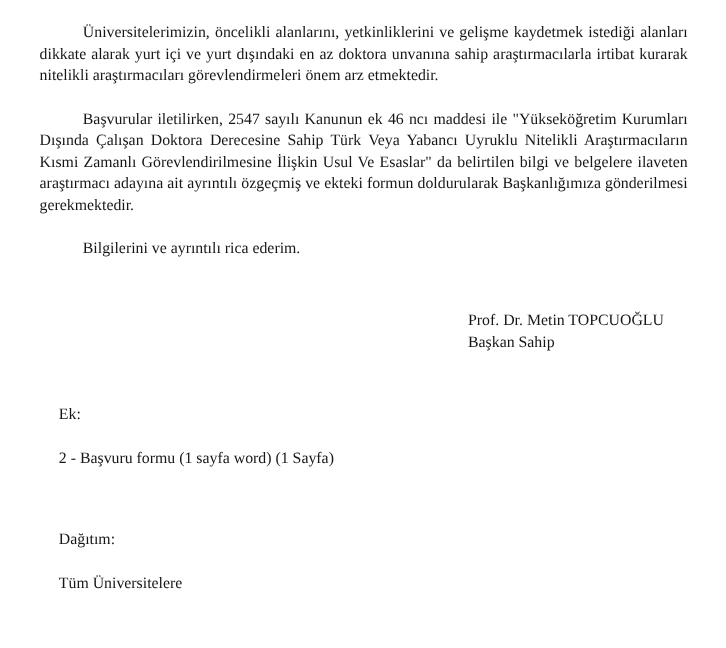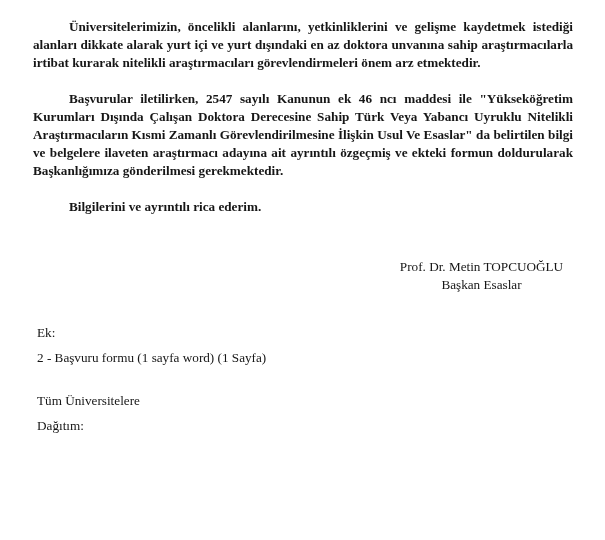--- a/index.html
+++ b/index.html
@@ -29,47 +29,46 @@
   }
 
   p.para {
     margin: 0;
     font-size: 13.2px;
     line-height: 18px;
     text-align: justify;
     text-justify: inter-word;
     text-indent: 36px;
     hyphens: none;
-    font-weight: bold;
   }
 
   
   .gap-para   { height: 18px; }
 
   
   .signature {
     position: absolute;
     left: 390px;
     top: 258px;
     width: 183px;
-    text-align: center;
+    text-align: left;
     font-size: 13.2px;
     line-height: 18px;
   }
 
   
   .tail {
     position: absolute;
     left: 33px;
     top: 318px;
     width: 400px;
   }
 
   .tail-line {
-    margin: 4px;
+    margin: 16px;
     font-size: 13.2px;
     line-height: 21px;
     text-align: left;
     text-indent: 0;
     white-space: pre;
   }
 
   .tail-gap { height: 14px; }
 </style>
 </head>
@@ -88,31 +87,31 @@
     <p class="para">Başvurular iletilirken, 2547 sayılı Kanunun ek 46 ncı maddesi ile "Yükseköğretim Kurumları Dışında Çalışan Doktora Derecesine Sahip Türk Veya Yabancı Uyruklu Nitelikli Araştırmacıların Kısmi Zamanlı Görevlendirilmesine İlişkin Usul Ve Esaslar" da belirtilen bilgi ve belgelere ilaveten araştırmacı adayına ait ayrıntılı özgeçmiş ve ekteki formun doldurularak Başkanlığımıza gönderilmesi gerekmektedir.</p>
 
     <div class="gap-para"></div>
 
     <p class="para">Bilgilerini ve ayrıntılı rica ederim.</p>
 
   </div>
 
   <div class="signature">
     <div>Prof. Dr. Metin TOPCUOĞLU</div>
-    <div>Başkan Esaslar</div>
+    <div>Başkan Sahip</div>
   </div>
 
   <div class="tail">
 
     <p class="tail-line">Ek:</p>
 
 
     <p class="tail-line">2 - Başvuru formu (1 sayfa word) (1 Sayfa)</p>
 
     <div class="tail-gap"></div>
 
+    <p class="tail-line">Dağıtım:</p>
+
     <p class="tail-line">Tüm Üniversitelere</p>
-
-    <p class="tail-line">Dağıtım:</p>
 
   </div>
 
 </div>
 
 </body></html>

